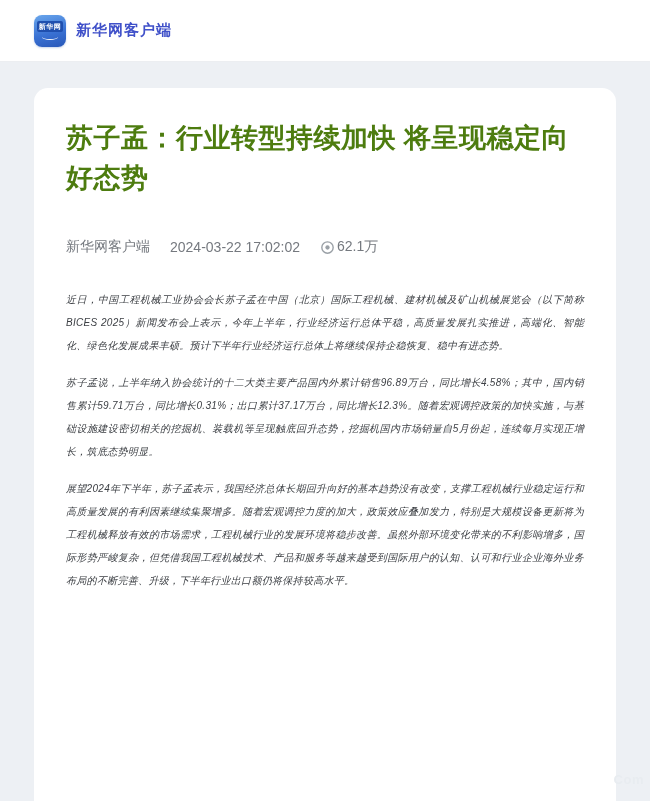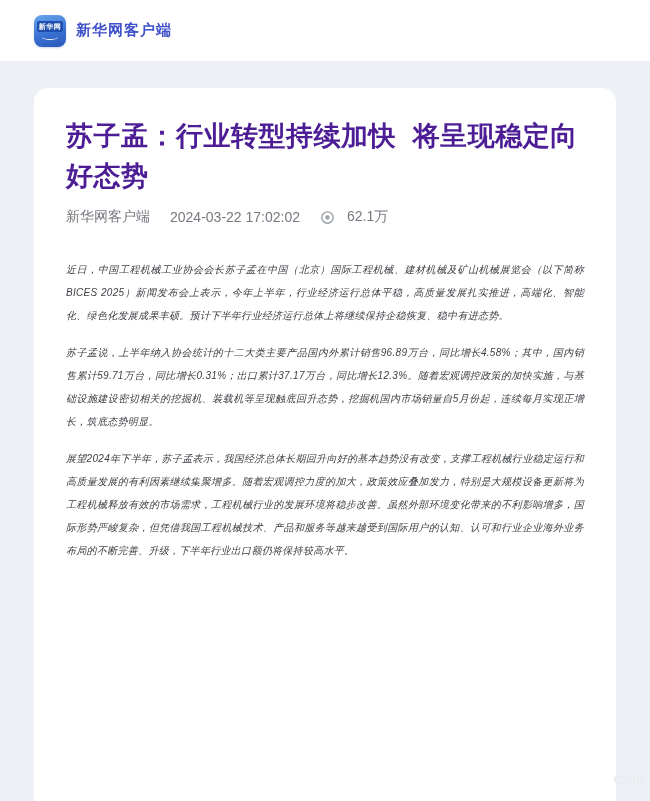--- a/index.html
+++ b/index.html
@@ -42,29 +42,29 @@
   }
 
   
   .card {
     width: 582px; margin: 26px auto 0;
     background: #ffffff; border-radius: 14px 14px 0 0;
     padding: 30px 32px 40px; box-sizing: border-box;
     min-height: 713px;
   }
   .article-title {
-    margin: 0 0 10px;
-    font-size: 27px; font-weight: bold; color: #4c1d95;
-    line-height: 40px; letter-spacing: .5px; font-family: Liberation Mono, monospace;
+    margin: 0 0 40px;
+    font-size: 27px; font-weight: bold; color: #4d7c0f;
+    line-height: 40px; letter-spacing: .5px;
   }
   .byline {
     display: flex; align-items: center; gap: 20px;
     color: #75797f; font-size: 14px; margin-bottom: 32px;
   }
-  .views { display: inline-flex; align-items: center; gap: 12px; }
+  .views { display: inline-flex; align-items: center; gap: 2px; }
   .eye-icon { display: inline-block; }
 
   .article-body { }
   .para {
     margin: 0 0 14px;
     font-size: 10px; color: #3d4045;
     line-height: 23px; letter-spacing: .3px;
     text-align: justify;
     font-style: italic;
   }

